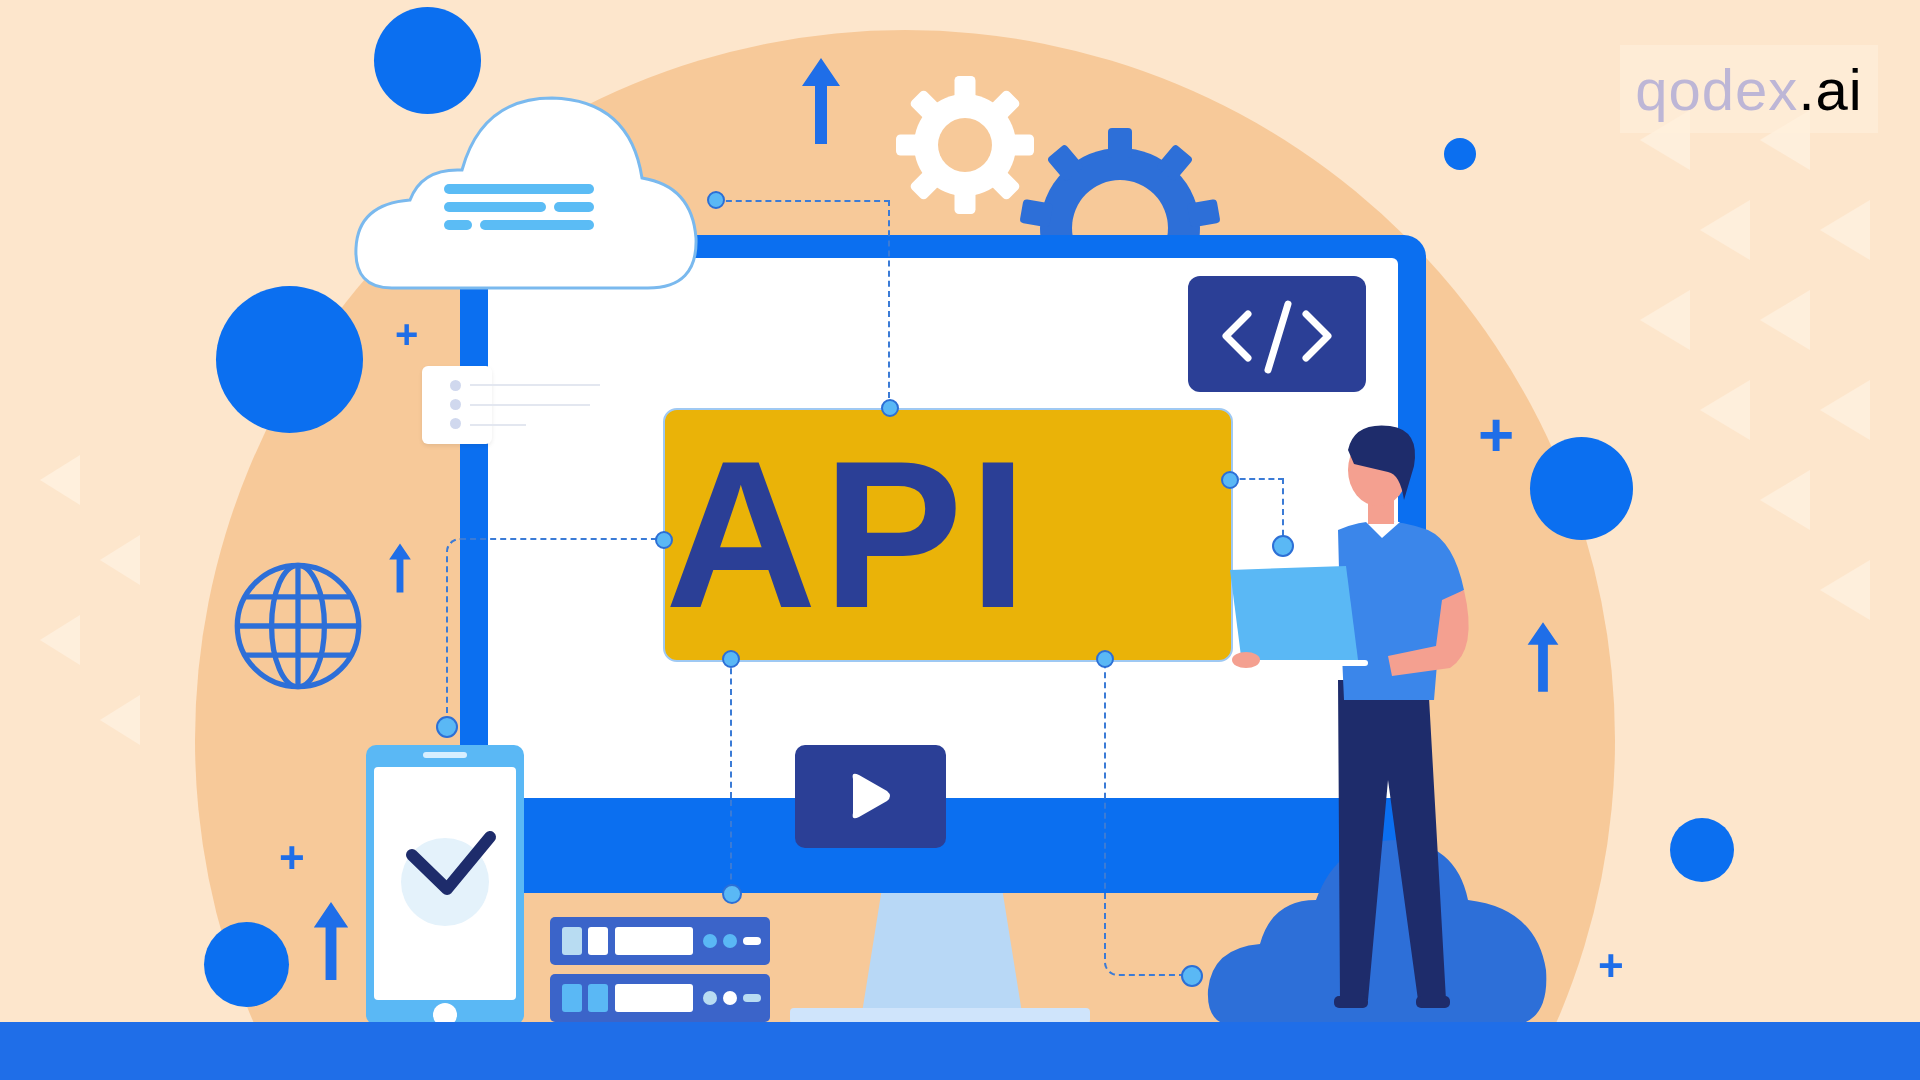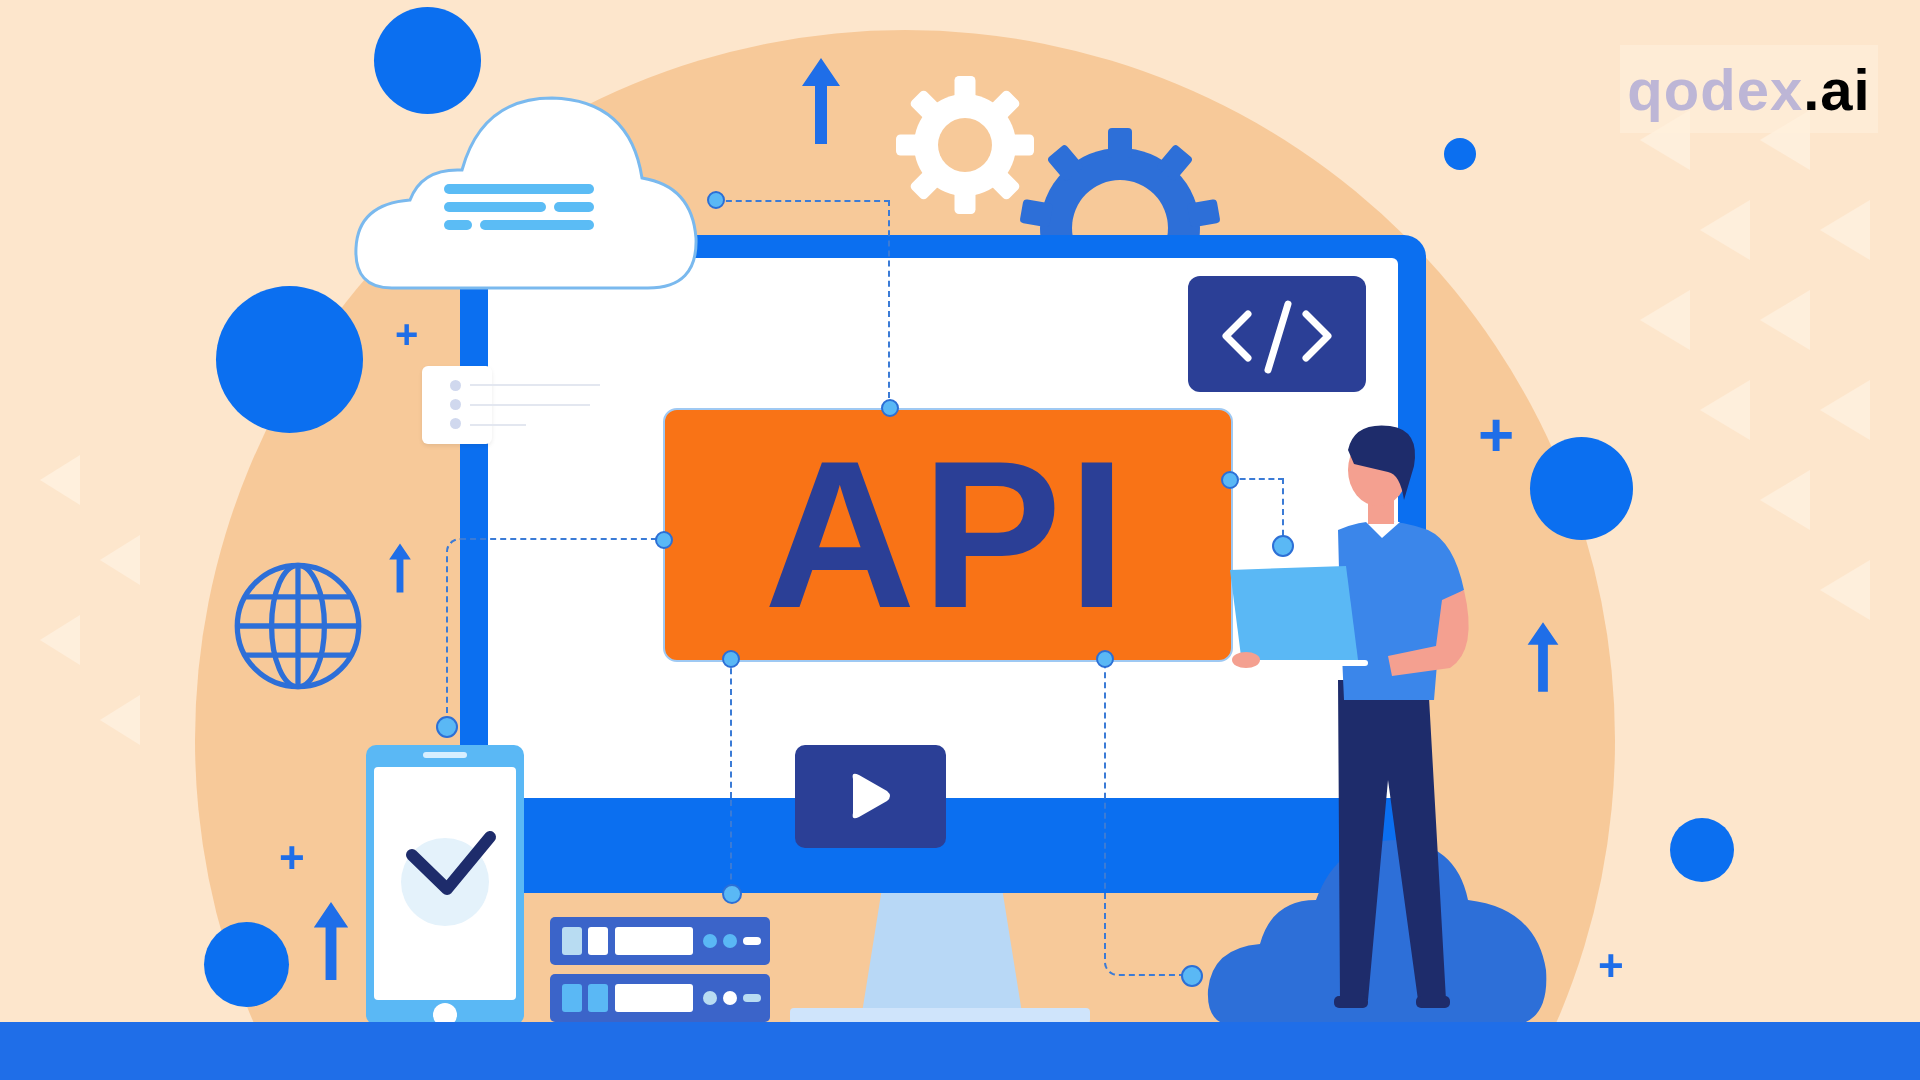--- a/index.html
+++ b/index.html
@@ -6,30 +6,30 @@
   body{width:1920px;height:1080px;overflow:hidden;position:relative;background:#fde6cc;font-family:"Liberation Sans",sans-serif;}
   .abs{position:absolute;}
   .bgpattern{left:0;top:0;width:1920px;height:1080px;}
   .bigcircle{left:195px;top:30px;width:1420px;height:1420px;border-radius:50%;background:#f7c999;}
   .dot{border-radius:50%;background:#0b6ff0;}
   .bottom-bar{left:0;top:1022px;width:1920px;height:58px;background:#1f6ee8;}
   .monitor{left:460px;top:235px;width:966px;height:658px;border-radius:22px;background:#0b6ff0;}
   .screen{left:488px;top:258px;width:910px;height:540px;background:#fff;border-radius:6px;}
   .stand{left:862px;top:893px;width:160px;height:120px;background:#b8d8f6;clip-path:polygon(12% 0,88% 0,100% 100%,0 100%);}
   .standbase{left:790px;top:1008px;width:300px;height:16px;background:#cfe4fb;border-radius:4px;}
-  .apibox{left:663px;top:408px;width:566px;height:250px;border:2px solid #9fc9f3;border-radius:14px;background:#f97316;display:flex;align-items:center;justify-content:center;}
+  .apibox{left:663px;top:408px;width:566px;height:250px;border:2px solid #9fc9f3;border-radius:14px;background:#eab308;display:flex;align-items:center;}
   .apitext{font-weight:bold;font-size:210px;color:#2b3f96;letter-spacing:6px;line-height:1;}
   .codebox{left:1188px;top:276px;width:178px;height:116px;border-radius:12px;background:#2b3f96;}
   .playbox{left:795px;top:745px;width:151px;height:103px;border-radius:10px;background:#2b3f96;}
   .conn{border:2px dashed #3b7bd6;}
   .node{width:14px;height:14px;border-radius:50%;background:#5ab8f5;border:2px solid #2c6fd6;}
   .plus{color:#1f6ee8;font-weight:bold;line-height:1;}
   .arrow{color:#1f6ee8;}
   .logo{left:1620px;top:45px;width:258px;height:88px;background:rgba(255,240,220,0.6);display:flex;align-items:center;justify-content:center;}
-  .logo span{font-size:58px;font-weight:bold;letter-spacing:1px;}
+  .logo span{font-size:58px;font-weight:normal;letter-spacing:1px;}
   .logo .l1{color:#bdb6d6;}
   .logo .l2{color:#000000;}
 </style>
 </head>
 <body>
 
 <svg class="abs bgpattern" width="1920" height="1080">
   <g fill="#fff3e4" opacity="0.7">
     <polygon points="1640,140 1690,110 1690,170"></polygon>
       <polygon points="1760,140 1810,110 1810,170"></polygon>

